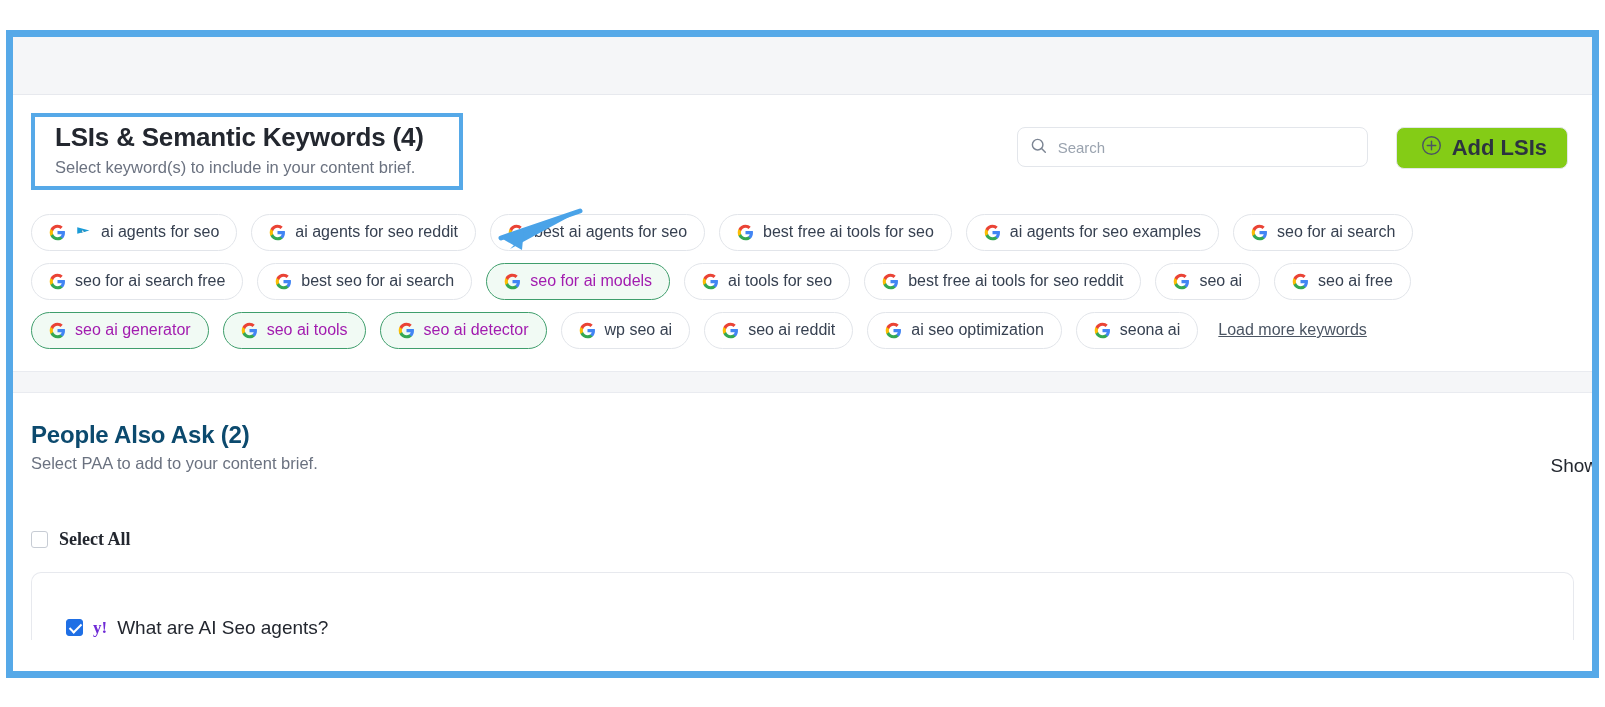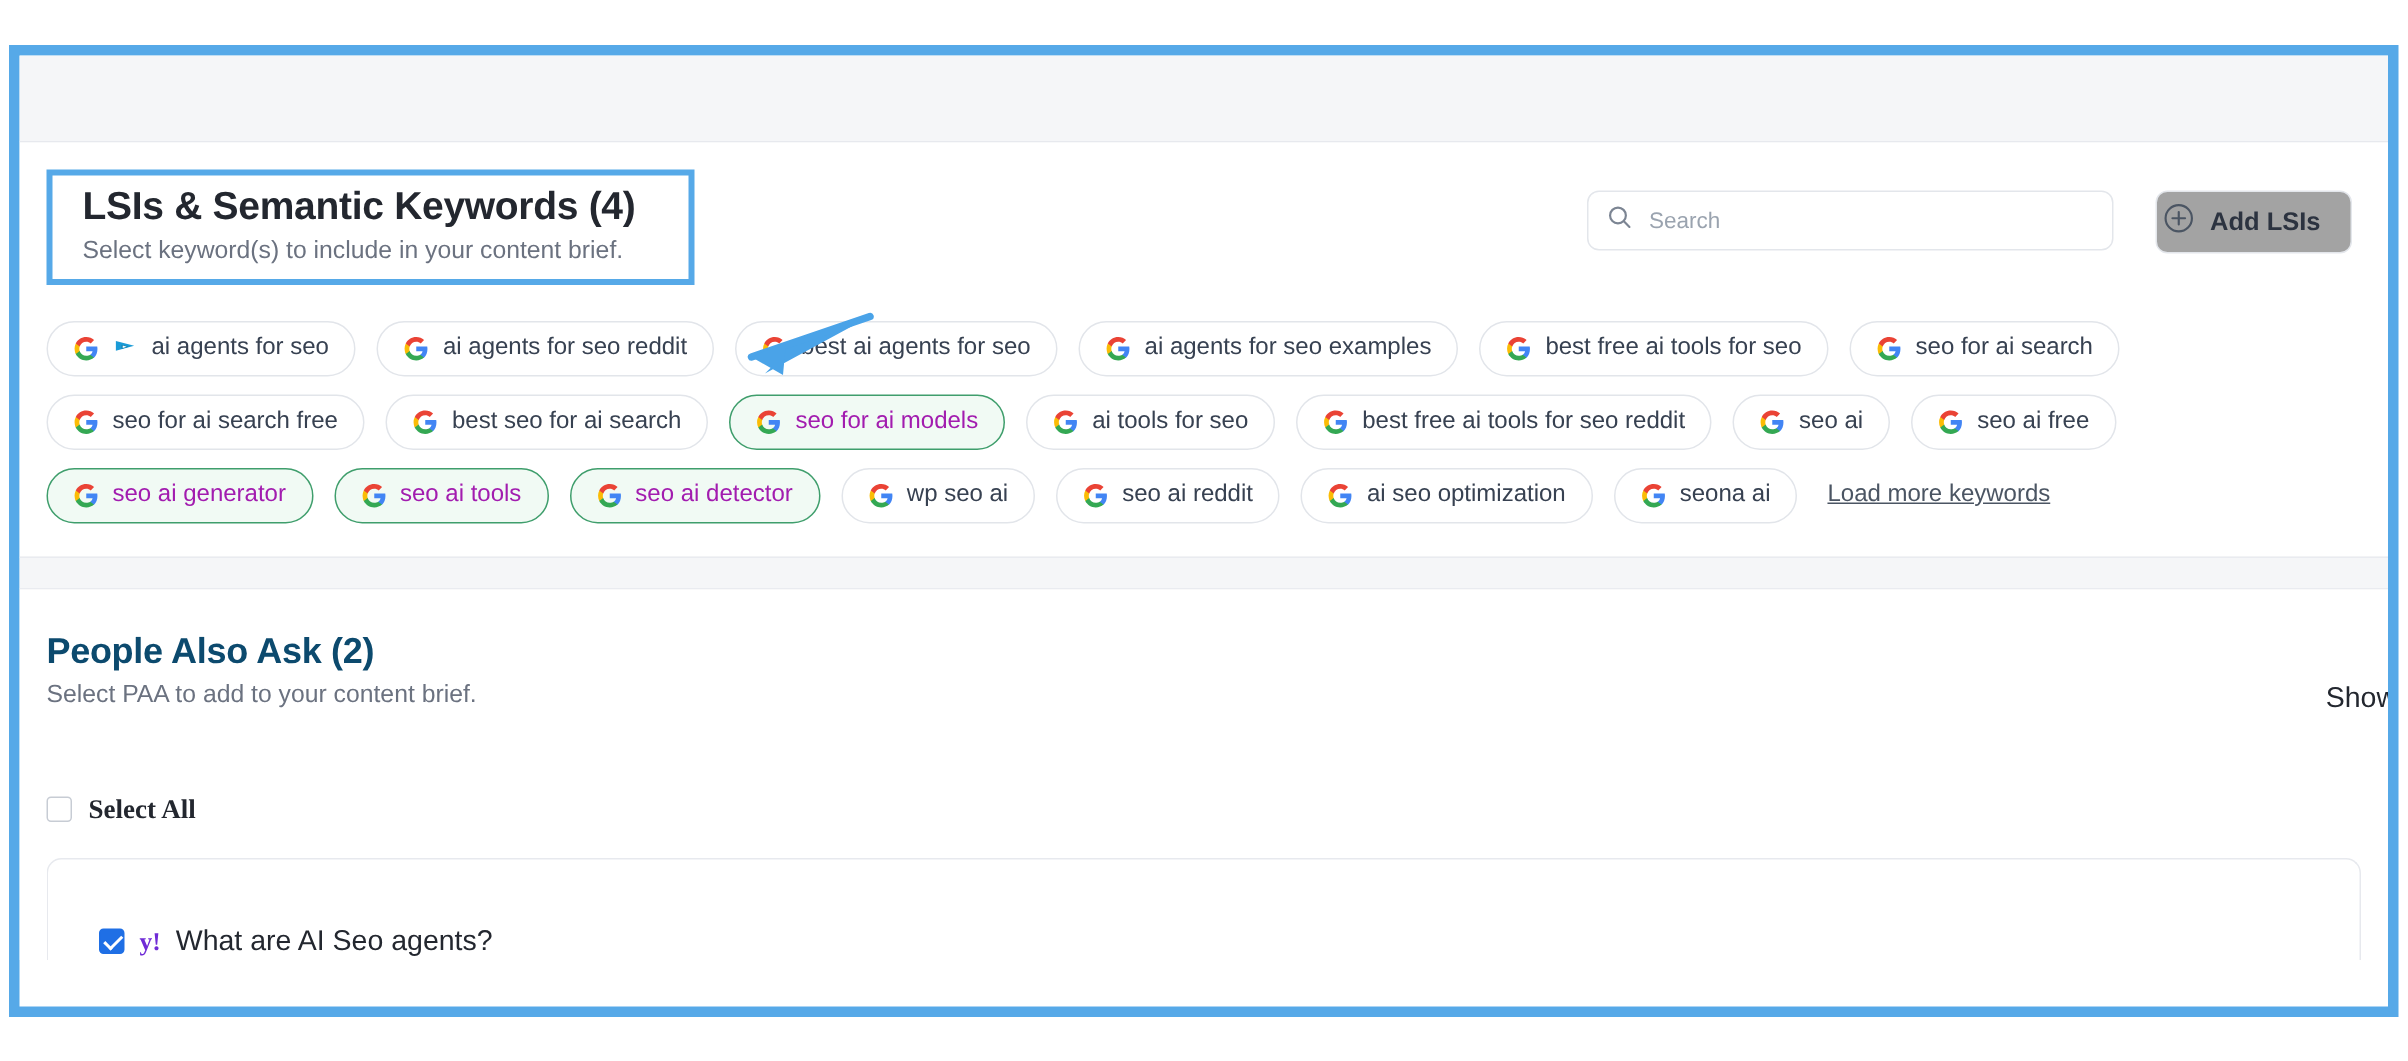--- a/index.html
+++ b/index.html
@@ -100,26 +100,26 @@
     background: transparent;
     width: 100%;
     font-family: "Liberation Sans", sans-serif;
   }
   .search-box input::placeholder { color: #9aa3af; }
 
   .add-btn {
     height: 42px;
     border: 1px solid #e3e6eb;
     border-radius: 8px;
-    background: #a3a3a3;
+    background: #84cc16;
     display: flex;
     align-items: center;
     gap: 10px;
-    padding: 0 20px 0 4px;
-    font-size: 17px;
+    padding: 0 20px 0 24px;
+    font-size: 22px;
     font-weight: bold;
     color: #2c3340;
     cursor: pointer;
     font-family: "Liberation Sans", sans-serif;
   }
 
   
   .chips-wrap {
     padding: 8px 18px 22px 18px;
     display: flex;
@@ -348,32 +348,32 @@
           </div>
           <div class="chip">
             <span class="glyph">
               <svg width="17" height="17" viewBox="0 0 48 48">
                 <path fill="#4285F4" d="M45.1 24.5c0-1.6-.15-3.2-.43-4.7H24v9h11.9c-.5 2.7-2.05 5-4.4 6.55v5.45h7.1c4.15-3.85 6.5-9.5 6.5-16.3z"></path>
                 <path fill="#34A853" d="M24 46c5.95 0 10.93-1.97 14.57-5.3l-7.1-5.45c-1.97 1.32-4.5 2.1-7.47 2.1-5.74 0-10.6-3.87-12.34-9.08H4.27v5.62C7.9 41.1 15.35 46 24 46z"></path>
                 <path fill="#FBBC05" d="M11.66 28.27A13.2 13.2 0 0 1 10.96 24c0-1.48.26-2.93.7-4.27v-5.62H4.27A22 22 0 0 0 2 24c0 3.55.85 6.9 2.27 9.89l7.39-5.62z"></path>
                 <path fill="#EA4335" d="M24 10.65c3.24 0 6.14 1.11 8.43 3.3l6.3-6.3C34.92 4.08 29.94 2 24 2 15.35 2 7.9 6.9 4.27 14.11l7.39 5.62C13.4 14.52 18.26 10.65 24 10.65z"></path>
               </svg>
             </span>
+            <span>best free ai tools for seo</span>
+          </div>
+          <div class="chip">
+            <span class="glyph">
+              <svg width="17" height="17" viewBox="0 0 48 48">
+                <path fill="#4285F4" d="M45.1 24.5c0-1.6-.15-3.2-.43-4.7H24v9h11.9c-.5 2.7-2.05 5-4.4 6.55v5.45h7.1c4.15-3.85 6.5-9.5 6.5-16.3z"></path>
+                <path fill="#34A853" d="M24 46c5.95 0 10.93-1.97 14.57-5.3l-7.1-5.45c-1.97 1.32-4.5 2.1-7.47 2.1-5.74 0-10.6-3.87-12.34-9.08H4.27v5.62C7.9 41.1 15.35 46 24 46z"></path>
+                <path fill="#FBBC05" d="M11.66 28.27A13.2 13.2 0 0 1 10.96 24c0-1.48.26-2.93.7-4.27v-5.62H4.27A22 22 0 0 0 2 24c0 3.55.85 6.9 2.27 9.89l7.39-5.62z"></path>
+                <path fill="#EA4335" d="M24 10.65c3.24 0 6.14 1.11 8.43 3.3l6.3-6.3C34.92 4.08 29.94 2 24 2 15.35 2 7.9 6.9 4.27 14.11l7.39 5.62C13.4 14.52 18.26 10.65 24 10.65z"></path>
+              </svg>
+            </span>
             <span>ai agents for seo examples</span>
-          </div>
-          <div class="chip">
-            <span class="glyph">
-              <svg width="17" height="17" viewBox="0 0 48 48">
-                <path fill="#4285F4" d="M45.1 24.5c0-1.6-.15-3.2-.43-4.7H24v9h11.9c-.5 2.7-2.05 5-4.4 6.55v5.45h7.1c4.15-3.85 6.5-9.5 6.5-16.3z"></path>
-                <path fill="#34A853" d="M24 46c5.95 0 10.93-1.97 14.57-5.3l-7.1-5.45c-1.97 1.32-4.5 2.1-7.47 2.1-5.74 0-10.6-3.87-12.34-9.08H4.27v5.62C7.9 41.1 15.35 46 24 46z"></path>
-                <path fill="#FBBC05" d="M11.66 28.27A13.2 13.2 0 0 1 10.96 24c0-1.48.26-2.93.7-4.27v-5.62H4.27A22 22 0 0 0 2 24c0 3.55.85 6.9 2.27 9.89l7.39-5.62z"></path>
-                <path fill="#EA4335" d="M24 10.65c3.24 0 6.14 1.11 8.43 3.3l6.3-6.3C34.92 4.08 29.94 2 24 2 15.35 2 7.9 6.9 4.27 14.11l7.39 5.62C13.4 14.52 18.26 10.65 24 10.65z"></path>
-              </svg>
-            </span>
-            <span>best free ai tools for seo</span>
           </div>
           <div class="chip">
             <span class="glyph">
               <svg width="17" height="17" viewBox="0 0 48 48">
                 <path fill="#4285F4" d="M45.1 24.5c0-1.6-.15-3.2-.43-4.7H24v9h11.9c-.5 2.7-2.05 5-4.4 6.55v5.45h7.1c4.15-3.85 6.5-9.5 6.5-16.3z"></path>
                 <path fill="#34A853" d="M24 46c5.95 0 10.93-1.97 14.57-5.3l-7.1-5.45c-1.97 1.32-4.5 2.1-7.47 2.1-5.74 0-10.6-3.87-12.34-9.08H4.27v5.62C7.9 41.1 15.35 46 24 46z"></path>
                 <path fill="#FBBC05" d="M11.66 28.27A13.2 13.2 0 0 1 10.96 24c0-1.48.26-2.93.7-4.27v-5.62H4.27A22 22 0 0 0 2 24c0 3.55.85 6.9 2.27 9.89l7.39-5.62z"></path>
                 <path fill="#EA4335" d="M24 10.65c3.24 0 6.14 1.11 8.43 3.3l6.3-6.3C34.92 4.08 29.94 2 24 2 15.35 2 7.9 6.9 4.27 14.11l7.39 5.62C13.4 14.52 18.26 10.65 24 10.65z"></path>
               </svg>
             </span>

